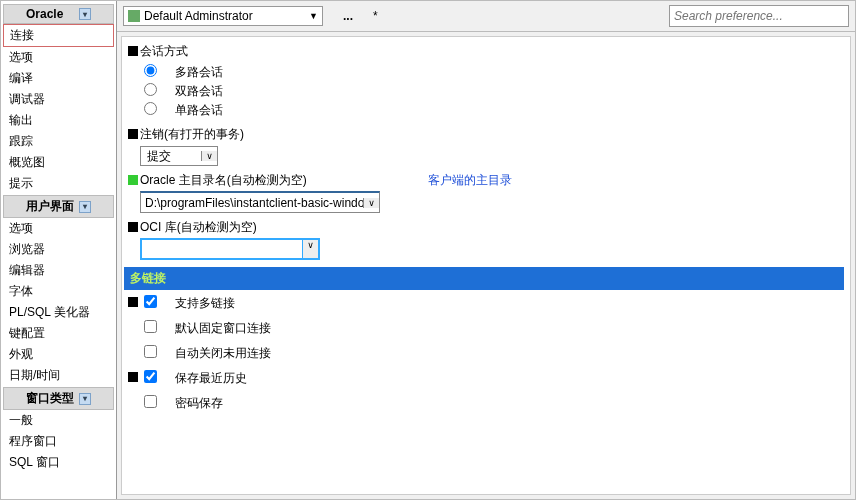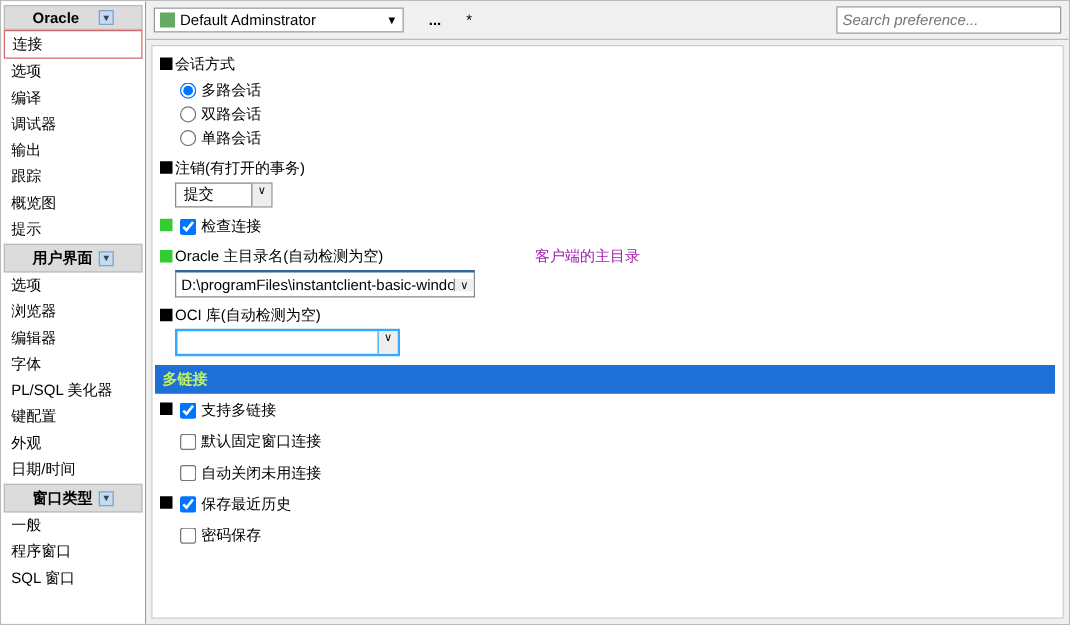--- a/index.html
+++ b/index.html
@@ -15,29 +15,29 @@
 .cube{width:12px;height:12px;background:#6a6}
 .ellipsis{font-weight:bold;cursor:pointer;padding:0 4px}
 .search{flex:0 0 180px;margin-left:auto}
 .search input{width:100%;padding:3px 4px;font-style:italic;color:#6d28d9;border:1px solid #999}
 .content{flex:1;overflow-y:auto;padding:6px 10px 6px 6px;background:#fff;margin:4px;border:1px solid #ccc}
 .group{margin-bottom:6px;position:relative;padding-left:12px}
 .glyph{position:absolute;left:0;top:3px;width:10px;height:10px;font-size:9px;text-align:center;line-height:10px}
 .g-black{background:#000;color:#000}
 .g-green{background:#3c3;color:#3c3}
 .gtitle{font-weight:normal;margin-bottom:3px}
-.radio-row,.chk-row{display:flex;align-items:center;gap:4px;padding:1px 0 1px 4px}
+.radio-row,.chk-row{display:flex;align-items:flex-start;gap:18px;padding:1px 0 1px 4px}
 .radio-row input,.chk-row input{margin:0}
-.combo{display:inline-flex;border:1px solid #888;background:#fff;height:20px}
+.combo{display:inline-flex;align-items:center;border:1px solid #888;background:#fff;height:20px}
 .combo span{padding:0 6px;min-width:60px}
 .combo .dd{border-left:1px solid #888;width:16px;text-align:center;cursor:pointer;font-size:9px;background:#eee}
 .oracle-home{border:1px solid #888;border-top:2px solid #369;display:inline-flex;align-items:center;height:22px;width:240px;background:#fff}
 .oracle-home span{padding:0 4px;flex:1;white-space:nowrap;overflow:hidden}
 .oracle-home .dd{width:16px;text-align:center;cursor:pointer;font-size:9px;border-left:1px solid #888;background:#eee}
-.annotation{position:absolute;left:300px;top:0;color:#a21caf;font-size:12px}
+.annotation{position:absolute;left:300px;top:0;color:#1d4ed8;font-size:12px}
 .bluebar{background:#1e6fd6;color:#bef264;font-weight:bold;padding:3px 6px;margin:4px -4px 4px -4px}
 .oci{display:inline-flex;border:2px solid #3af;height:22px;width:180px;background:#fff}
 .oci span{flex:1}
 .oci .dd{width:16px;text-align:center;font-size:9px;border-left:1px solid #3af;background:#eee;cursor:pointer}
 </style>
 </head>
 <body>
 
 <div class="sidebar" id="sidebar">
     <div class="side-cat">
@@ -109,27 +109,20 @@
 
     <div class="group">
       <div class="glyph g-black"></div>
       <div class="gtitle">注销(有打开的事务)</div>
       <div class="combo">
         <span>提交</span>
         <div class="dd">∨</div>
       </div>
     </div>
 
-    <div class="group">
-      <div class="glyph g-green"></div>
-      <label class="chk-row">
-        <input type="checkbox" checked="" style="">
-        <span>检查连接</span>
-      </label>
-    </div>
 
     <div class="group" style="position:relative">
       <div class="glyph g-green"></div>
       <div style="margin-bottom:2px">Oracle 主目录名(自动检测为空)</div>
       <div class="oracle-home">
         <span>D:\programFiles\instantclient-basic-windows..</span>
         <div class="dd">∨</div>
       </div>
       <div class="annotation">客户端的主目录</div>
     </div>

